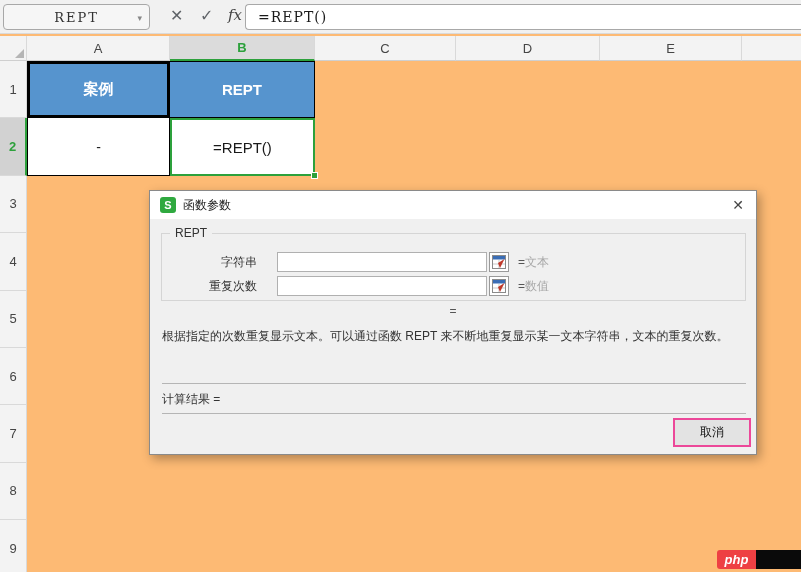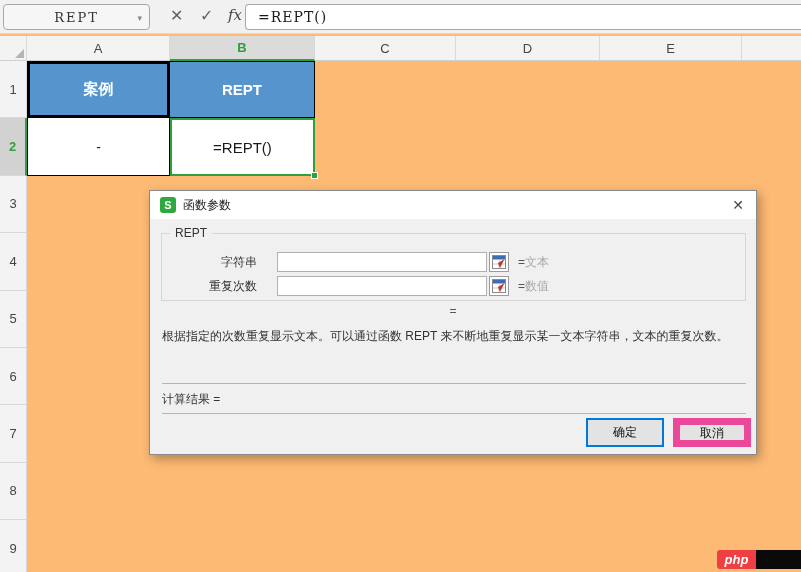--- a/index.html
+++ b/index.html
@@ -54,21 +54,21 @@
   .center-eq { position:absolute; left:0; top:113px; width:100%; text-align:center; font-size:12px; color:#555; }
   .dlg-desc { position:absolute; left:12px; top:137px; width:586px; font-size:12px; color:#333; line-height:1.4; }
   .dlg-param-hint { position:absolute; left:46px; top:167px; font-size:12px; color:#333; }
   .dlg-param-hint .ph-label { margin-right:10px; }
   .sep { position:absolute; left:12px; width:584px; border-top:1px solid #b5b5b5; }
   .sep1 { top:192px; } .sep2 { top:222px; }
   .dlg-result { position:absolute; left:12px; top:200px; font-size:12px; color:#333; }
   .dlg-help { position:absolute; left:12px; top:233px; font-size:12px; color:#0563c1; text-decoration:underline; }
   .dlg-btn { position:absolute; top:227px; width:78px; height:29px; font-size:12px; color:#111; background:#e3e3e3; cursor:pointer; font-family:inherit; }
   .btn-ok { left:436px; border:2px solid #0078d7; }
-  .btn-cancel { left:523px; border:7px solid #ec4899; }
+  .btn-cancel { left:523px; border:2px solid #ec4899; }
 
   
   .watermark { position:absolute; left:717px; top:550px; height:19px; display:flex; z-index:20; }
   .wm-red { width:39px; background:#ee4043; border-radius:3px 0 0 3px; color:#fff; font-style:italic; font-weight:bold; font-size:13px; display:flex; align-items:center; justify-content:center; }
   .wm-black { width:45px; background:#0a0a0a; }
 </style>
 </head>
 <body>
 
 <div class="app">
@@ -161,21 +161,20 @@
 
     <div class="center-eq">=</div>
 
     <div class="dlg-desc">根据指定的次数重复显示文本。可以通过函数 REPT 来不断地重复显示某一文本字符串，文本的重复次数。</div>
 
 
     <div class="sep sep1"></div>
     <div class="dlg-result">计算结果 =</div>
     <div class="sep sep2"></div>
 
-    <button class="dlg-btn btn-ok">确定</button>
     <button class="dlg-btn btn-cancel">取消</button>
   </div>
 
   <div class="watermark">
     <div class="wm-red">php</div>
     <div class="wm-black"></div>
   </div>
 
 </div>
 

